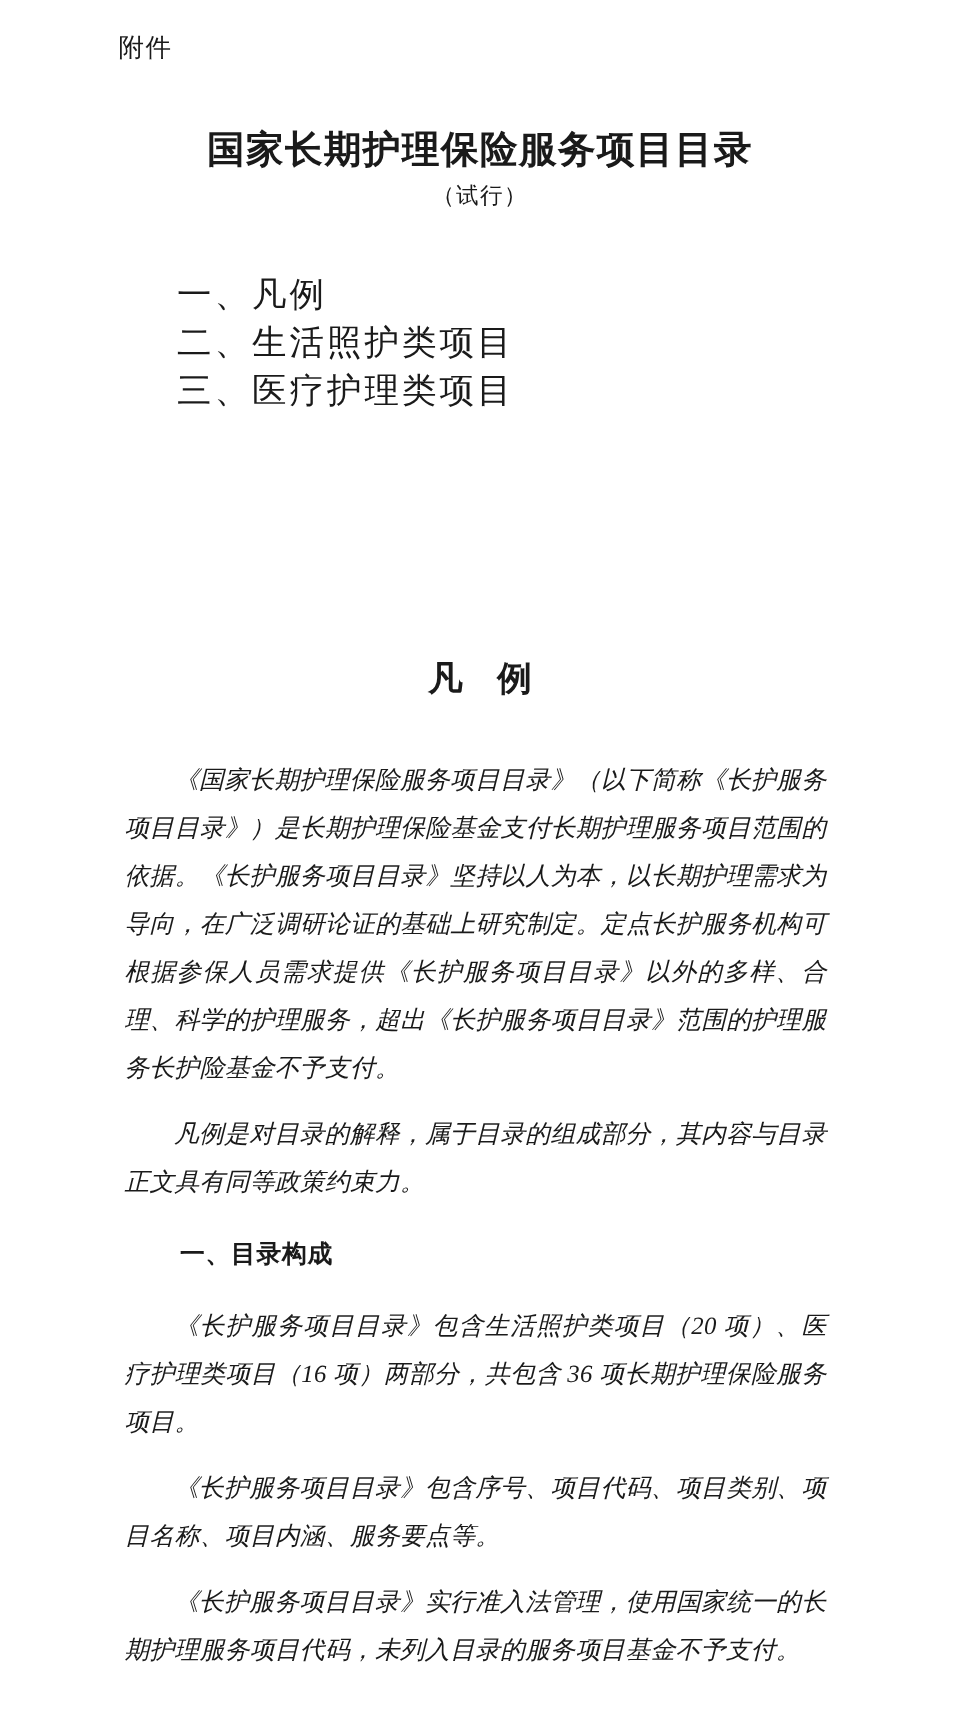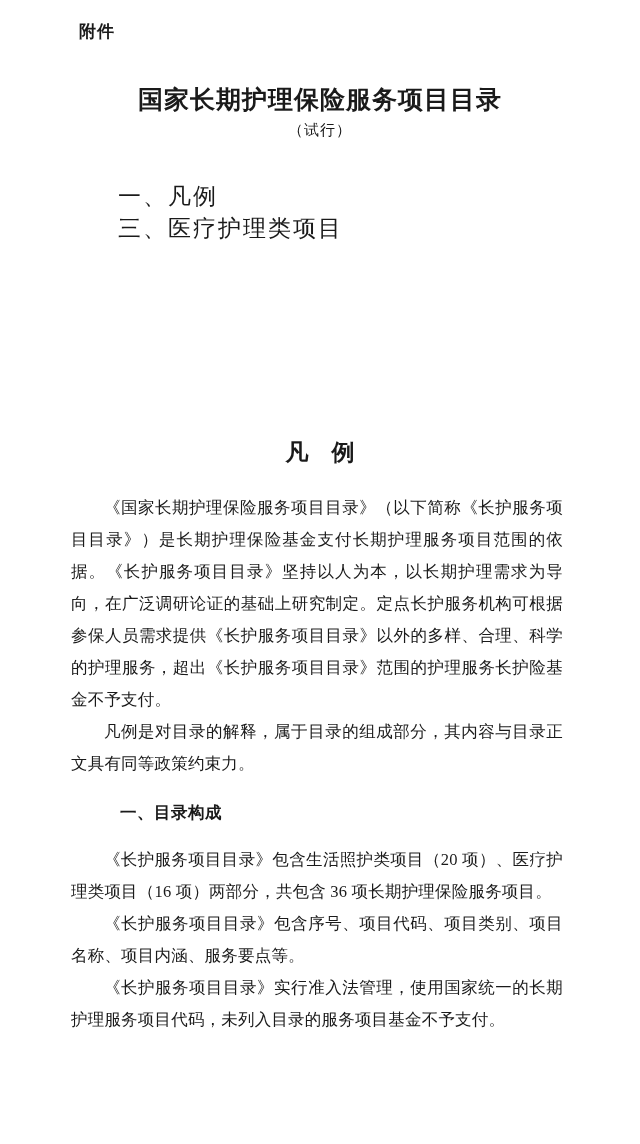--- a/index.html
+++ b/index.html
@@ -18,21 +18,21 @@
   .page {
     position: absolute;
     inset: 0;
     background: #ffffff;
   }
   .attachment {
     position: absolute;
     left: 79px;
     top: 20px;
     font-size: 17px;
-    font-weight: bold;
+    font-weight: normal;
     font-family: "Liberation Sans", sans-serif;
     letter-spacing: 1px;
   }
   .doc-title {
     position: absolute;
     left: 0;
     right: 0;
     top: 83px;
     text-align: center;
     font-size: 25px;
@@ -75,22 +75,23 @@
     position: absolute;
     left: 71px;
     top: 492px;
     width: 492px;
     font-size: 16.5px;
     line-height: 32px;
     text-align: justify;
     letter-spacing: 0.2px;
   }
   .para {
-    margin: 0;
+    margin: 12px;
     text-indent: 2em;
+    font-style: italic;
   }
   .head {
     margin: 16px;
     text-indent: 2em;
     font-weight: bold;
     font-family: "Liberation Sans", sans-serif;
     letter-spacing: 0.5px;
   }
 </style>
 </head>
@@ -99,20 +100,21 @@
 <div class="page">
 
   <div class="attachment">附件</div>
 
   <div class="doc-title">国家长期护理保险服务项目目录</div>
 
   <div class="doc-subtitle">（试行）</div>
 
   <div class="toc">
     <div class="toc-item">一、凡例</div>
+    <div class="toc-item">二、生活照护类项目</div>
     <div class="toc-item">三、医疗护理类项目</div>
   </div>
 
   <div class="section-title">凡　例</div>
 
   <div class="doc-body">
     <p class="para">《国家长期护理保险服务项目目录》（以下简称《长护服务项目目录》）是长期护理保险基金支付长期护理服务项目范围的依据。《长护服务项目目录》坚持以人为本，以长期护理需求为导向，在广泛调研论证的基础上研究制定。定点长护服务机构可根据参保人员需求提供《长护服务项目目录》以外的多样、合理、科学的护理服务，超出《长护服务项目目录》范围的护理服务长护险基金不予支付。</p>
     <p class="para">凡例是对目录的解释，属于目录的组成部分，其内容与目录正文具有同等政策约束力。</p>
     <p class="head">一、目录构成</p>
     <p class="para">《长护服务项目目录》包含生活照护类项目（20 项）、医疗护理类项目（16 项）两部分，共包含 36 项长期护理保险服务项目。</p>

